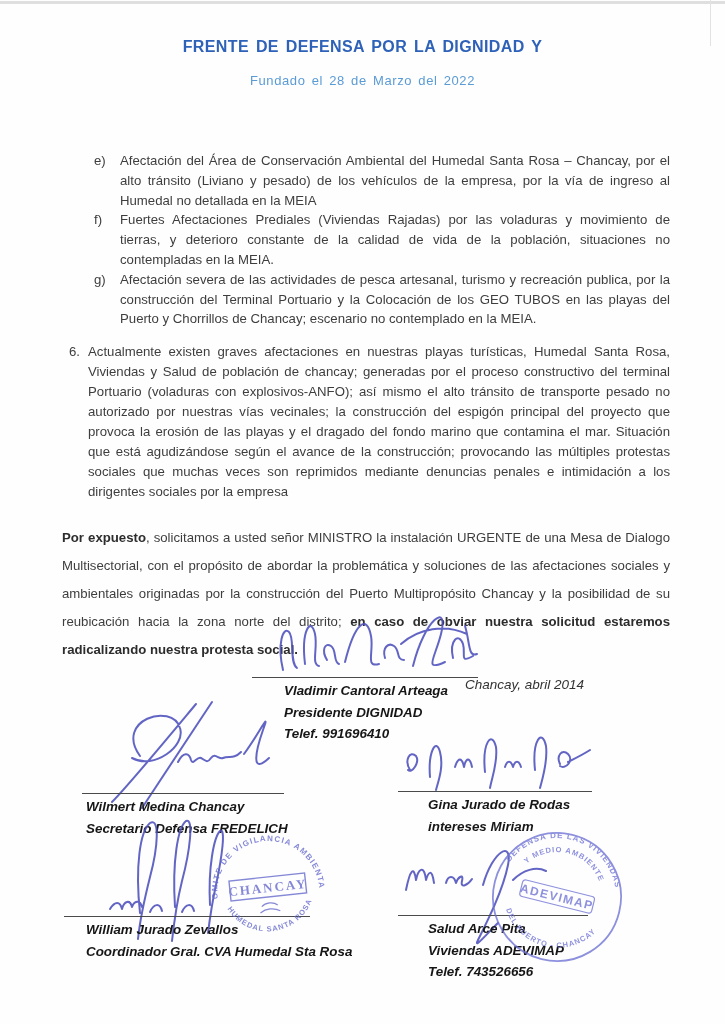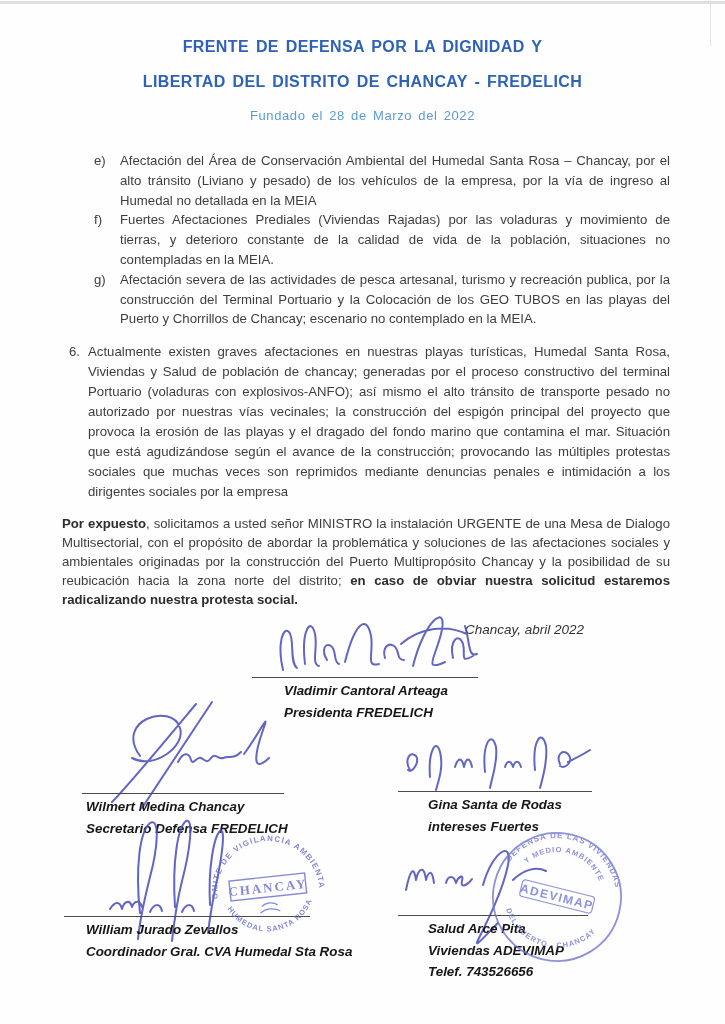--- a/index.html
+++ b/index.html
@@ -18,42 +18,41 @@
     color:#2e62b8;margin-bottom:17px;
   }
   .hdr .t3{font-size:13px;letter-spacing:.6px;word-spacing:2px;color:#5b9bd5;}
 
   
   .content{position:absolute;left:62px;top:151px;width:608px;color:#3e3e3e;font-size:13.2px;}
   .list-item{position:relative;padding-left:58px;text-align:justify;line-height:19.8px;}
   .list-item .lbl{position:absolute;left:32px;top:0;}
   .numbered{position:relative;margin-top:13px;padding-left:26px;text-align:justify;line-height:20px;}
   .numbered .lbl{position:absolute;left:7px;top:0;}
-  .closing{margin-top:12px;text-align:justify;line-height:19px;}
+  .closing{margin-top:22px;text-align:justify;line-height:28px;}
   .closing b{color:#2d2d2d;}
   .dateline{margin-top:7px;padding-right:86px;text-align:right;font-style:italic;font-size:13.5px;color:#333;}
 
   
   .sig-line{position:absolute;border-top:1.3px solid #4a4a4a;height:0;}
   .sig-block{position:absolute;font-weight:bold;font-style:italic;font-size:13.4px;color:#161616;line-height:21.5px;white-space:nowrap;}
   .sig-svg{position:absolute;}
   .sig-svg path{stroke:#4c50bb;stroke-width:2;fill:none;stroke-linecap:round;stroke-linejoin:round;opacity:.88;}
   .stamp{position:absolute;opacity:.78;}
 </style>
 </head>
 <body>
 
 <div class="page">
 
   <div class="scan-top"></div>
   <div class="scan-right"></div>
 
   <div class="hdr">
     <div class="t1">FRENTE DE  DEFENSA POR LA  DIGNIDAD Y</div>
-    <div class="t2">LIBERTAD DEL DISTRITO DE  CHANCAY - FREDELICH</div>
     <div class="t3">Fundado el 28 de Marzo del 2022</div>
   </div>
 
   <div class="content">
     <div class="list-item">
       <span class="lbl">e)</span>
       <span>Afectación del Área de Conservación Ambiental del Humedal Santa Rosa – Chancay, por el alto tránsito (Liviano y pesado) de los vehículos de la empresa, por la vía de ingreso al Humedal no detallada en la MEIA</span>
     </div>
     <div class="list-item">
       <span class="lbl">f)</span>
@@ -64,38 +63,39 @@
       <span>Afectación severa de las actividades de pesca artesanal, turismo y recreación publica, por la construcción del Terminal Portuario y la Colocación de los GEO TUBOS en las playas del Puerto y Chorrillos de Chancay; escenario no contemplado en la MEIA.</span>
     </div>
 
     <div class="numbered">
       <span class="lbl">6.</span>
       <span>Actualmente existen graves afectaciones en nuestras playas turísticas, Humedal Santa Rosa, Viviendas y Salud de población de chancay; generadas por el proceso constructivo del terminal Portuario (voladuras con explosivos-ANFO); así mismo el alto tránsito de transporte pesado no autorizado por nuestras vías vecinales; la construcción del espigón principal del proyecto que provoca la erosión de las playas y el dragado del fondo marino que contamina el mar. Situación que está agudizándose según el avance de la construcción; provocando las múltiples protestas sociales que muchas veces son reprimidos mediante denuncias penales e intimidación a los dirigentes sociales por la empresa</span>
     </div>
 
     <p class="closing"><b>Por expuesto</b><span>, solicitamos a usted señor MINISTRO la instalación URGENTE de una Mesa de Dialogo Multisectorial, con el propósito de abordar la problemática y soluciones de las afectaciones sociales y ambientales  originadas por la construcción del Puerto Multipropósito Chancay y la posibilidad de su reubicación hacia la zona norte del distrito; </span><b>en caso de obviar nuestra solicitud estaremos radicalizando nuestra protesta social.</b></p>
 
-    <div class="dateline">Chancay, abril 2022</div>
+    <div class="dateline">Chancay, abril 2014</div>
   </div>
 
   <svg class="sig-svg" style="left:253px;top:600px;" width="235" height="80" viewBox="0 0 235 80">
     <path d="M30,70 C24,44 30,26 36,32 C42,38 36,62 44,68
              M52,64 C48,30 58,16 62,34 C65,48 58,64 66,66
              M74,60 C68,50 72,42 78,46 C84,50 80,62 86,64
              M92,62 C102,22 114,14 118,36 C121,52 112,68 126,64
              M132,58 C129,48 135,42 141,46 C147,50 143,60 151,60
              M160,66 C172,18 196,2 188,34 C182,58 170,72 192,62
              M200,58 C196,40 206,32 210,44 C213,54 206,64 220,56
              M212,26 C217,42 215,58 224,54
              M148,44 C166,28 192,24 214,34"></path>
   </svg>
   <div class="sig-line" style="left:252px;top:677px;width:226px;"></div>
   <div class="sig-block" style="left:284px;top:680px;">
     <div>Vladimir Cantoral Arteaga</div>
-    <div>Presidenta FREDELICH</div>
+    <div>Presidente DIGNIDAD</div>
+    <div>Telef. 991696410</div>
   </div>
 
   <svg class="sig-svg" style="left:80px;top:698px;" width="240" height="120" viewBox="0 0 240 120">
     <path d="M60,58 C34,22 92,4 100,30 C106,48 74,72 52,60
              M116,6 C86,42 48,88 32,104
              M132,4 C104,46 74,92 62,110
              M98,64 C103,54 109,54 111,62 C113,68 117,58 121,60 C125,62 127,66 131,60 C135,54 139,62 143,60 C149,57 153,62 161,54
              M164,56 C179,36 191,10 183,32 C176,52 170,78 189,60"></path>
   </svg>
   <div class="sig-line" style="left:82px;top:793px;width:202px;"></div>
@@ -109,22 +109,22 @@
              M32,55 C30,30 38,15 42,30 C46,45 40,60 38,68
              M57,45 C60,35 64,35 66,45 C68,35 72,35 74,45
              M87,50 C84,20 94,8 98,25 C100,40 94,55 92,66
              M107,45 C109,38 113,38 115,45 C117,38 121,38 123,45
              M137,48 C134,18 144,6 148,24 C150,40 144,58 142,66
              M162,42 C158,34 164,26 170,32 C176,38 168,48 162,44
              M170,40 C178,36 186,32 192,28"></path>
   </svg>
   <div class="sig-line" style="left:398px;top:791px;width:194px;"></div>
   <div class="sig-block" style="left:428px;top:794px;">
-    <div>Gina Santa de Rodas</div>
-    <div>intereses Fuertes</div>
+    <div>Gina Jurado de Rodas</div>
+    <div>intereses Miriam</div>
   </div>
 
   <svg class="sig-svg" style="left:82px;top:815px;" width="200" height="130" viewBox="0 0 200 130">
     <path d="M58,98 C53,52 58,16 68,8 C78,2 76,32 68,62 C63,82 58,104 56,124
              M93,92 C90,46 96,12 104,6 C112,2 108,36 100,66 C95,86 92,108 90,126
              M128,90 C126,52 132,22 138,16 C144,12 140,42 134,70 C130,88 128,102 126,118
              M28,94 C33,86 38,86 40,94 C42,86 48,84 50,92 C52,86 58,84 60,92
              M68,97 C72,88 78,88 80,96
              M100,97 C104,88 110,88 112,96"></path>
   </svg>

